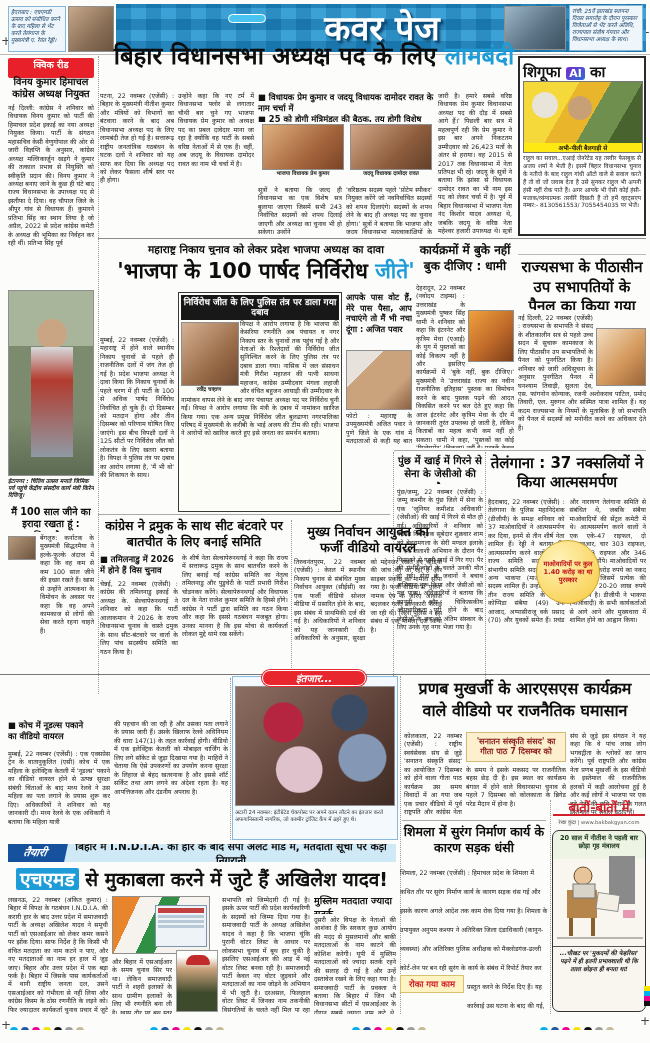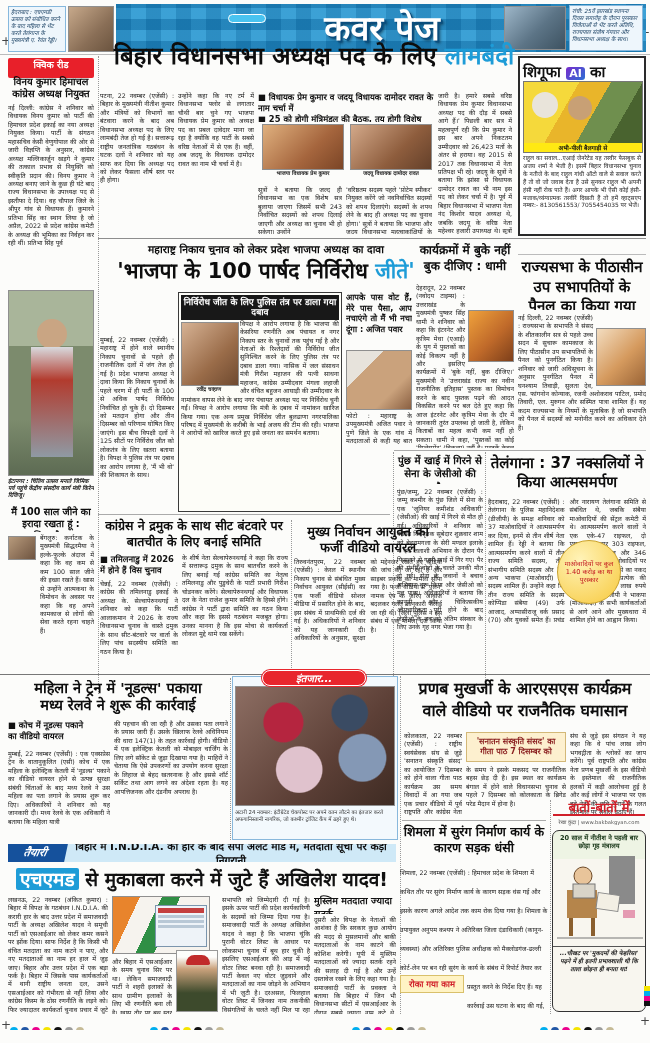--- a/index.html
+++ b/index.html
@@ -33,21 +33,21 @@
   .aibox{border:2px solid #2a2a2a;background:#fff;padding:3px;}
   .aichip{display:inline-block;background:linear-gradient(135deg,#7a2ccd,#2b6fd4);color:#fff;font-weight:900;
           font-size:11px;padding:0 3px;border-radius:3px;}
   .ystrip{position:absolute;left:0;right:0;bottom:0;background:#ffe913;color:#111;font-size:6px;font-weight:700;text-align:center;line-height:9px;}
   
   .blackbar{background:#181818;color:#fff;font-weight:700;font-size:9px;text-align:center;padding:2px 1px;line-height:1.15;}
   .storybox{border:1px solid #3a3a3a;background:#fdfdf8;}
   .quote{font-size:8.2px;font-weight:700;color:#101010;text-align:justify;line-height:1.3;}
   .ycircle{border-radius:50%;background:radial-gradient(circle at 35% 30%,#ffF3b8,#f7c93e);border:1px solid #caa22c;
            display:flex;align-items:center;justify-content:center;text-align:center;
-           font-size:6.6px;font-weight:400;color:#c0121c;line-height:1.25;padding:4px;z-index:3;margin-left:21px;}
+           font-size:6.6px;font-weight:700;color:#c0121c;line-height:1.25;padding:4px;z-index:3;}
   .badge{background:#e8262d;border:1px solid #fff;box-shadow:0 0 0 1px #e8262d;color:#fff;font-weight:700;font-style:italic;
          font-size:10px;text-align:center;line-height:15px;border-radius:9px;z-index:4;}
   .creambox{background:#fdf0cf;border:1px solid #d3b878;color:#8a1f1f;font-weight:700;font-size:8px;text-align:center;
             display:flex;align-items:center;justify-content:center;line-height:1.3;padding:2px;}
   .floatbox{float:left;width:62px;height:16px;background:#fff3c4;border:1px solid #d9c06b;color:#d1202a;font-weight:700;
             font-size:8.5px;text-align:center;line-height:16px;margin:1px 3px 1px 0;}
   
   .ctitle{color:#d1202a;font-weight:900;font-size:13px;text-align:center;border-bottom:2px solid #d1202a;line-height:15px;}
   .cbox{border:1.5px solid #333;border-radius:7px;background:linear-gradient(#eef4e4 0 28px,#f8f6ef 28px);}
   .ccap{font-size:6px;font-weight:700;font-style:italic;text-align:center;line-height:1.3;color:#222;border-top:1px solid #555;padding:2px;}
@@ -176,24 +176,20 @@
   <div class="b hc" style="left:397px;top:454px;width:86px;height:30px;font-size:10.2px;line-height:1.3;">पुंछ में खाई में गिरने से सेना के जेसीओ की मौत</div>
   <div class="b j" style="left:397px;top:488px;width:86px;height:204px;">पुंछ/जम्मू, 22 नवम्बर (एजेंसी) : जम्मू कश्मीर के पुंछ जिले में सेना के एक 'जूनियर कमीशंड अधिकारी' (जेसीओ) की खाई में गिरने से मौत हो गई। अधिकारियों ने शनिवार को बताया कि मृतक सूबेदार शुक्रवार शाम को बेहरामगला के सेरी मण्डल इलाके में एक तलाशी अभियान के दौरान पैर फिसलने से गहरी खाई में गिर गए। पैर की गंभीर चोटों के चलते उनकी मौत हो गई। सेना के जवानों ने बचाव अभियान शुरू किया और जेसीओ को मृत पाया। अधिकारियों ने बताया कि कानूनी और चिकित्सकीय औपचारिकता पूरी होने के बाद जेसीओ के शव को अंतिम संस्कार के लिए उनके गृह नगर भेजा गया है।</div>
 
   <div class="b vrule" style="left:485px;top:452px;height:240px;"></div>
   <div class="b hc" style="left:488px;top:454px;width:158px;height:40px;font-size:15px;line-height:1.25;">तेलंगाना : 37 नक्सलियों ने किया आत्मसमर्पण</div>
   <div class="b j" style="left:488px;top:498px;width:158px;height:194px;column-count:2;column-gap:5px;">हैदराबाद, 22 नवम्बर (एजेंसी) : तेलंगाना के पुलिस महानिदेशक (डीजीपी) के समक्ष शनिवार को 37 माओवादियों ने आत्मसमर्पण कर दिया, इनमें से तीन शीर्ष नेता शामिल हैं। रेड्डी ने बताया कि आत्मसमर्पण करने वालों में तीन राज्य समिति सदस्य, तीन संभागीय समिति सदस्य और 10 अन्य भाकपा (माओवादी) के सदस्य शामिल हैं। उन्होंने कहा कि तीन राज्य समिति के सदस्य कोप्पिडा संबैया (49) उर्फ आजाद, अप्पासीराजू वर्क प्रसाद (70) और युवकों समेत हैं। प्रचंड और नारायण तेलंगाना समिति से संबंधित थे, जबकि संबैया माओवादियों की सेंट्रल कमेटी में थे। आत्मसमर्पण करने वालों ने एक एके-47 राइफल, दो एसएलआर, चार 303 राइफल, एक जी-3 राइफल और 346 रॉकेट शेल सौंपे। माओवादियों पर कुल 1.40 करोड़ रुपये का नकद इनाम था, जिसमें प्रत्येक की पहचान पर 20-20 लाख रुपये का इनाम है। डीजीपी ने भाकपा (माओवादी) के सभी कार्यकर्ताओं से आगे आने और मुख्यधारा में शामिल होने का आह्वान किया।</div>
   <div class="b ycircle" style="left:536px;top:540px;width:64px;height:64px;">माओवादियों पर कुल 1.40 करोड़ का था पुरस्कार</div>
 
   <div class="b hrule" style="left:0;top:674px;width:650px;border-color:#777;"></div>
 
-  <div class="b hc" style="left:8px;top:680px;width:220px;height:34px;font-size:14.5px;line-height:1.2;">
-    <span>महिला ने ट्रेन में 'नूडल्स' पकाया</span><br>
-    <span>मध्य रेलवे ने शुरू की कार्रवाई</span>
-  </div>
   <div class="b bullet" style="left:8px;top:720px;width:102px;height:26px;font-size:8.4px;">■ कोच में नूडल्स पकाने
 का वीडियो वायरल</div>
   <div class="b j" style="left:8px;top:750px;width:102px;height:88px;">मुम्बई, 22 नवम्बर (एजेंसी) : एक एक्सप्रेस ट्रेन के वातानुकूलित (एसी) कोच में एक महिला के इलेक्ट्रिक केतली में 'नूडल्स' पकाने का वीडियो वायरल होने से उत्पन्न सुरक्षा संबंधी चिंताओं के बाद मध्य रेलवे ने उस महिला का पता लगाने के प्रयास शुरू कर दिए। अधिकारियों ने शनिवार को यह जानकारी दी। मध्य रेलवे के एक अधिकारी ने बताया कि महिला यात्री</div>
   <div class="b j" style="left:114px;top:720px;width:114px;height:118px;">की पहचान की जा रही है और उसका पता लगाने के प्रयास जारी हैं। उसके खिलाफ रेलवे अधिनियम की धारा 147(1) के तहत कार्रवाई होगी। वीडियो में एक इलेक्ट्रिक केतली को मोबाइल चार्जिंग के लिए लगे सॉकेट से जुड़ा दिखाया गया है। माहिरों ने चेताया कि ऐसे उपकरणों का उपयोग करना सुरक्षा के लिहाज से बेहद खतरनाक है और इससे शॉर्ट सर्किट तथा आग लगने का अंदेशा रहता है। यह आपत्तिजनक और दंडनीय अपराध है।</div>
 
   <div class="b vrule" style="left:230px;top:678px;height:162px;"></div>
   <div class="b" style="left:232px;top:676px;width:166px;height:164px;border:1px solid #88b8dc;background:#f3f9fd;"></div>
   <div class="b badge" style="left:262px;top:670px;width:104px;height:16px;">इंतजार...</div>
   <div class="b ph" style="left:235px;top:686px;width:160px;height:120px;background:
       radial-gradient(circle at 30% 30%,#b5253f 0 14%,transparent 15%),

